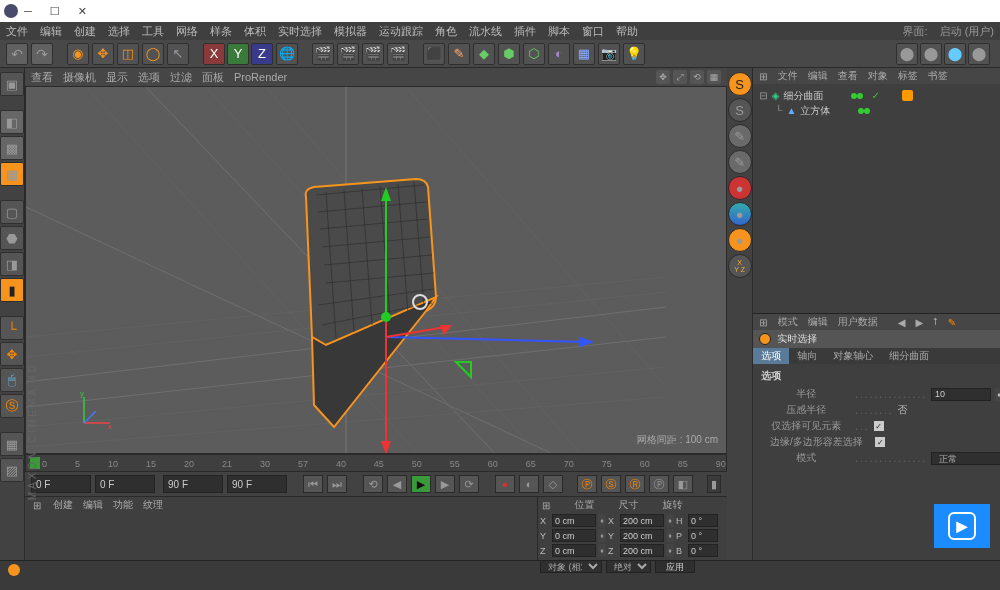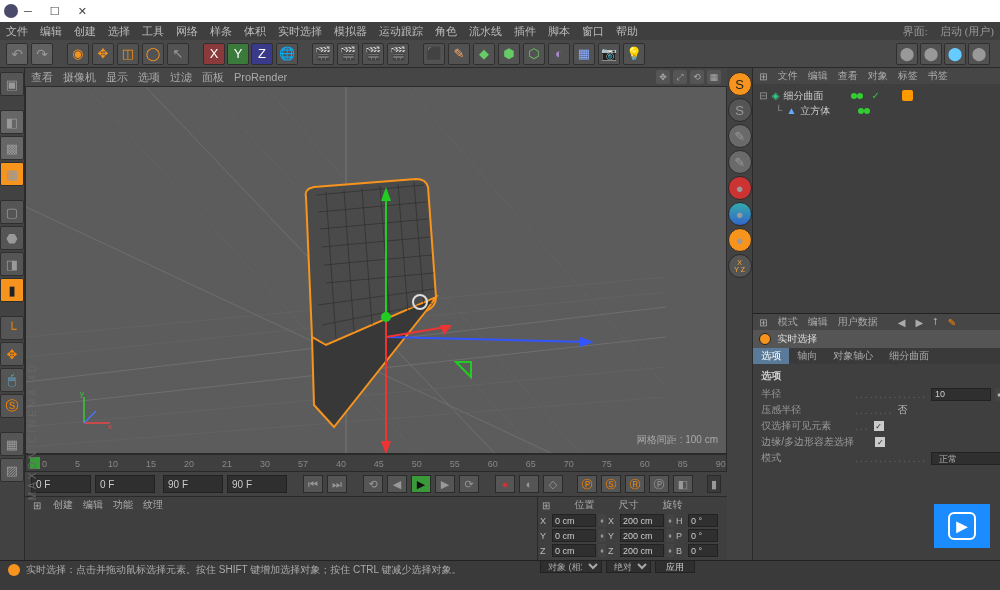--- a/index.html
+++ b/index.html
@@ -4,21 +4,21 @@
 <style>
 * { margin: 0; padding: 0; box-sizing: border-box; font-family: "Microsoft YaHei", sans-serif; }
 body { background: #3a3a3a; color: #999; font-size: 11px; overflow: hidden; width: 1000px; height: 590px; }
 .titlebar { background: #fff; height: 22px; display: flex; align-items: center; padding: 0 4px; color: #333; }
 .titlebar .icon { width: 14px; height: 14px; background: #4a4a6a; border-radius: 50%; margin-right: 6px; }
 .titlebar .title { flex: 1; font-size: 11px; }
 .titlebar .winbtns { display: flex; gap: 18px; padding-right: 8px; color: #444; }
 .titlebar .winbtns span { cursor: pointer; }
 .menubar { background: #3f3f3f; height: 18px; display: flex; align-items: center; padding: 0 6px; gap: 12px; color: #bbb; font-size: 11px; }
 .menubar .spacer { flex: 1; }
-.menubar .layout { color: #999; font-family: Liberation Serif, serif; }
+.menubar .layout { color: #999; }
 .toolbar { background: #484848; height: 28px; display: flex; align-items: center; padding: 0 6px; gap: 3px; border-bottom: 1px solid #2a2a2a; }
 .tbtn { width: 22px; height: 22px; background: #525252; border: 1px solid #2f2f2f; border-radius: 2px; display: flex; align-items: center; justify-content: center; font-size: 13px; cursor: pointer; }
 .tbtn.und { background:#616161; font-size:14px; }
 .tgap { width: 8px; }
 .xyz { display: flex; gap: 2px; }
 .xyz .tbtn.x { background:#8a3a3a; color:#fff; }
 .xyz .tbtn.y { background:#3a7a3a; color:#fff; }
 .xyz .tbtn.z { background:#3a3a8a; color:#fff; }
 .main { display: flex; height: 492px; }
 .leftbar { width: 28px; background: #424242; border-right: 1px solid #2a2a2a; display: flex; flex-direction: column; gap: 2px; padding-top: 4px; }
@@ -77,21 +77,21 @@
 .objrow .icon1 { color:#3aa; }
 .attrpanel { flex:1; background:#3f3f3f; }
 .atabs { height:16px; background:#464646; display:flex; align-items:center; padding:0 6px; gap:10px; font-size:10px; color:#aaa; }
 .attrhead { height:18px; background:#555; display:flex; align-items:center; padding:0 6px; font-size:10px; color:#ddd; gap:6px; }
 .attrhead .hicon { width:12px; height:12px; background:#f7941e; border-radius:50%; border:1px solid #222; }
 .subtabs { height:16px; background:#3a3a3a; display:flex; align-items:center; font-size:10px; }
 .subtabs .st { padding:0 8px; height:16px; display:flex; align-items:center; color:#aaa; }
 .subtabs .st.active { background:#5a7a9a; color:#fff; }
 .attrsection { padding:2px 8px; font-size:10px; color:#bbb; }
 .attrrow { display:flex; align-items:center; height:16px; gap:4px; }
-.attrrow .albl { width:90px; color:#999; }
+.attrrow .albl { width:90px; color:#999;text-align:center; }
 .attrrow .dots { letter-spacing:2px; color:#666; }
 .afield { background:#2f2f2f; border:1px solid #222; color:#ccc; width:60px; height:13px; font-size:9px; padding:0 3px; }
 .chk { width:10px; height:10px; background:#ccc; display:inline-flex; align-items:center; justify-content:center; font-size:8px; color:#222; }
 .sel { background:#2f2f2f; border:1px solid #222; color:#aaa; width:120px; height:13px; font-size:9px; padding:0 3px; }
 .statusbar { height:18px; background:#3a3a3a; border-top:1px solid #222; display:flex; align-items:center; padding:0 8px; font-size:10px; color:#aaa; }
 .statusbar .sicon { width:12px;height:12px;background:#f7941e; border-radius:50%; margin-right:6px; }
 .watermark { position:absolute; right:10px; bottom:42px; background:#1a8cff; color:#fff; padding:8px 14px; display:flex; align-items:center; gap:10px; font-size:22px; font-weight:bold; z-index:20; }
 .watermark .wplay { width:28px; height:28px; border:2px solid #fff; border-radius:6px; display:flex; align-items:center; justify-content:center; font-size:14px; }
 .watermark .wt { display:flex; flex-direction:column; line-height:1; }
 .watermark .wt .sub { font-size:9px; letter-spacing:1px; font-weight:normal; }
@@ -493,18 +493,17 @@
             <select class="sel"><option>正常</option></select>
           </div>
         </div>
       </div>
     </div>
   </div>
 </div>
 
 <div class="statusbar">
   <div class="sicon"></div>
-  <span>实时选择：点击并拖动鼠标选择元素。按住 SHIFT 键增加选择对象；按住 CTRL 键减少选择对象。</span>
 </div>
 
 <div class="watermark">
   <div class="wplay">▶</div>
 </div>
 
 </body></html>

